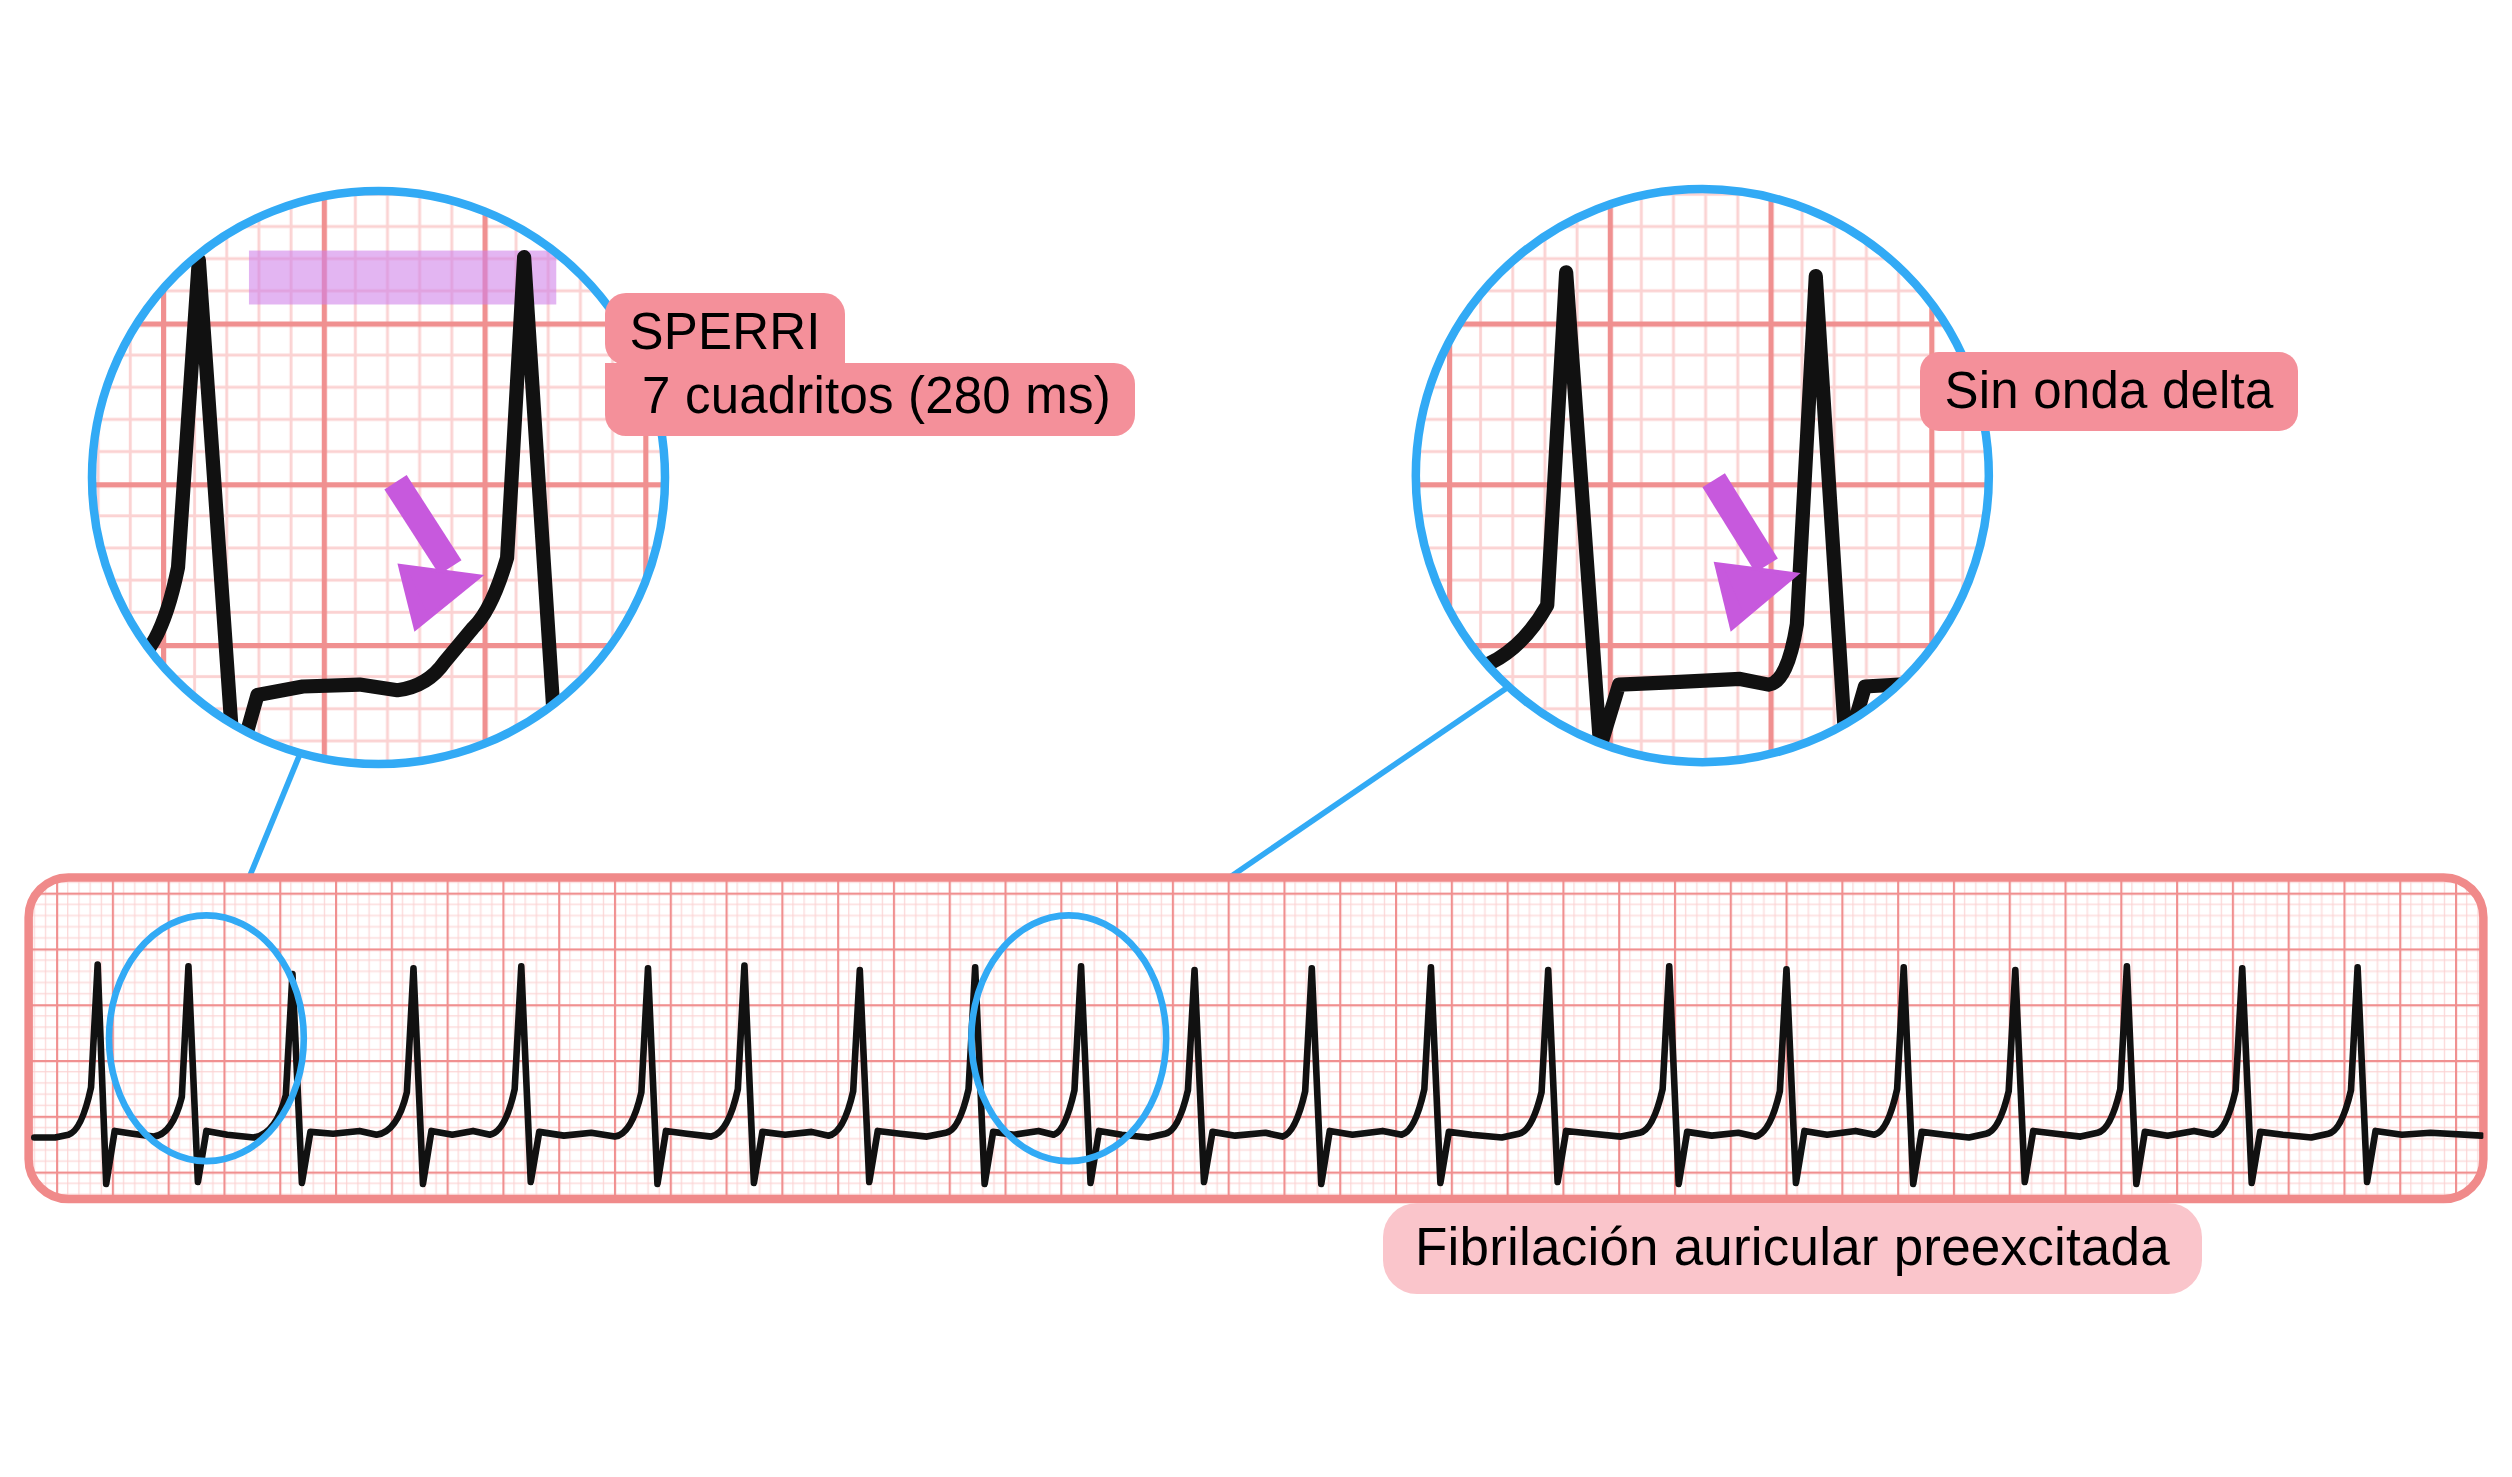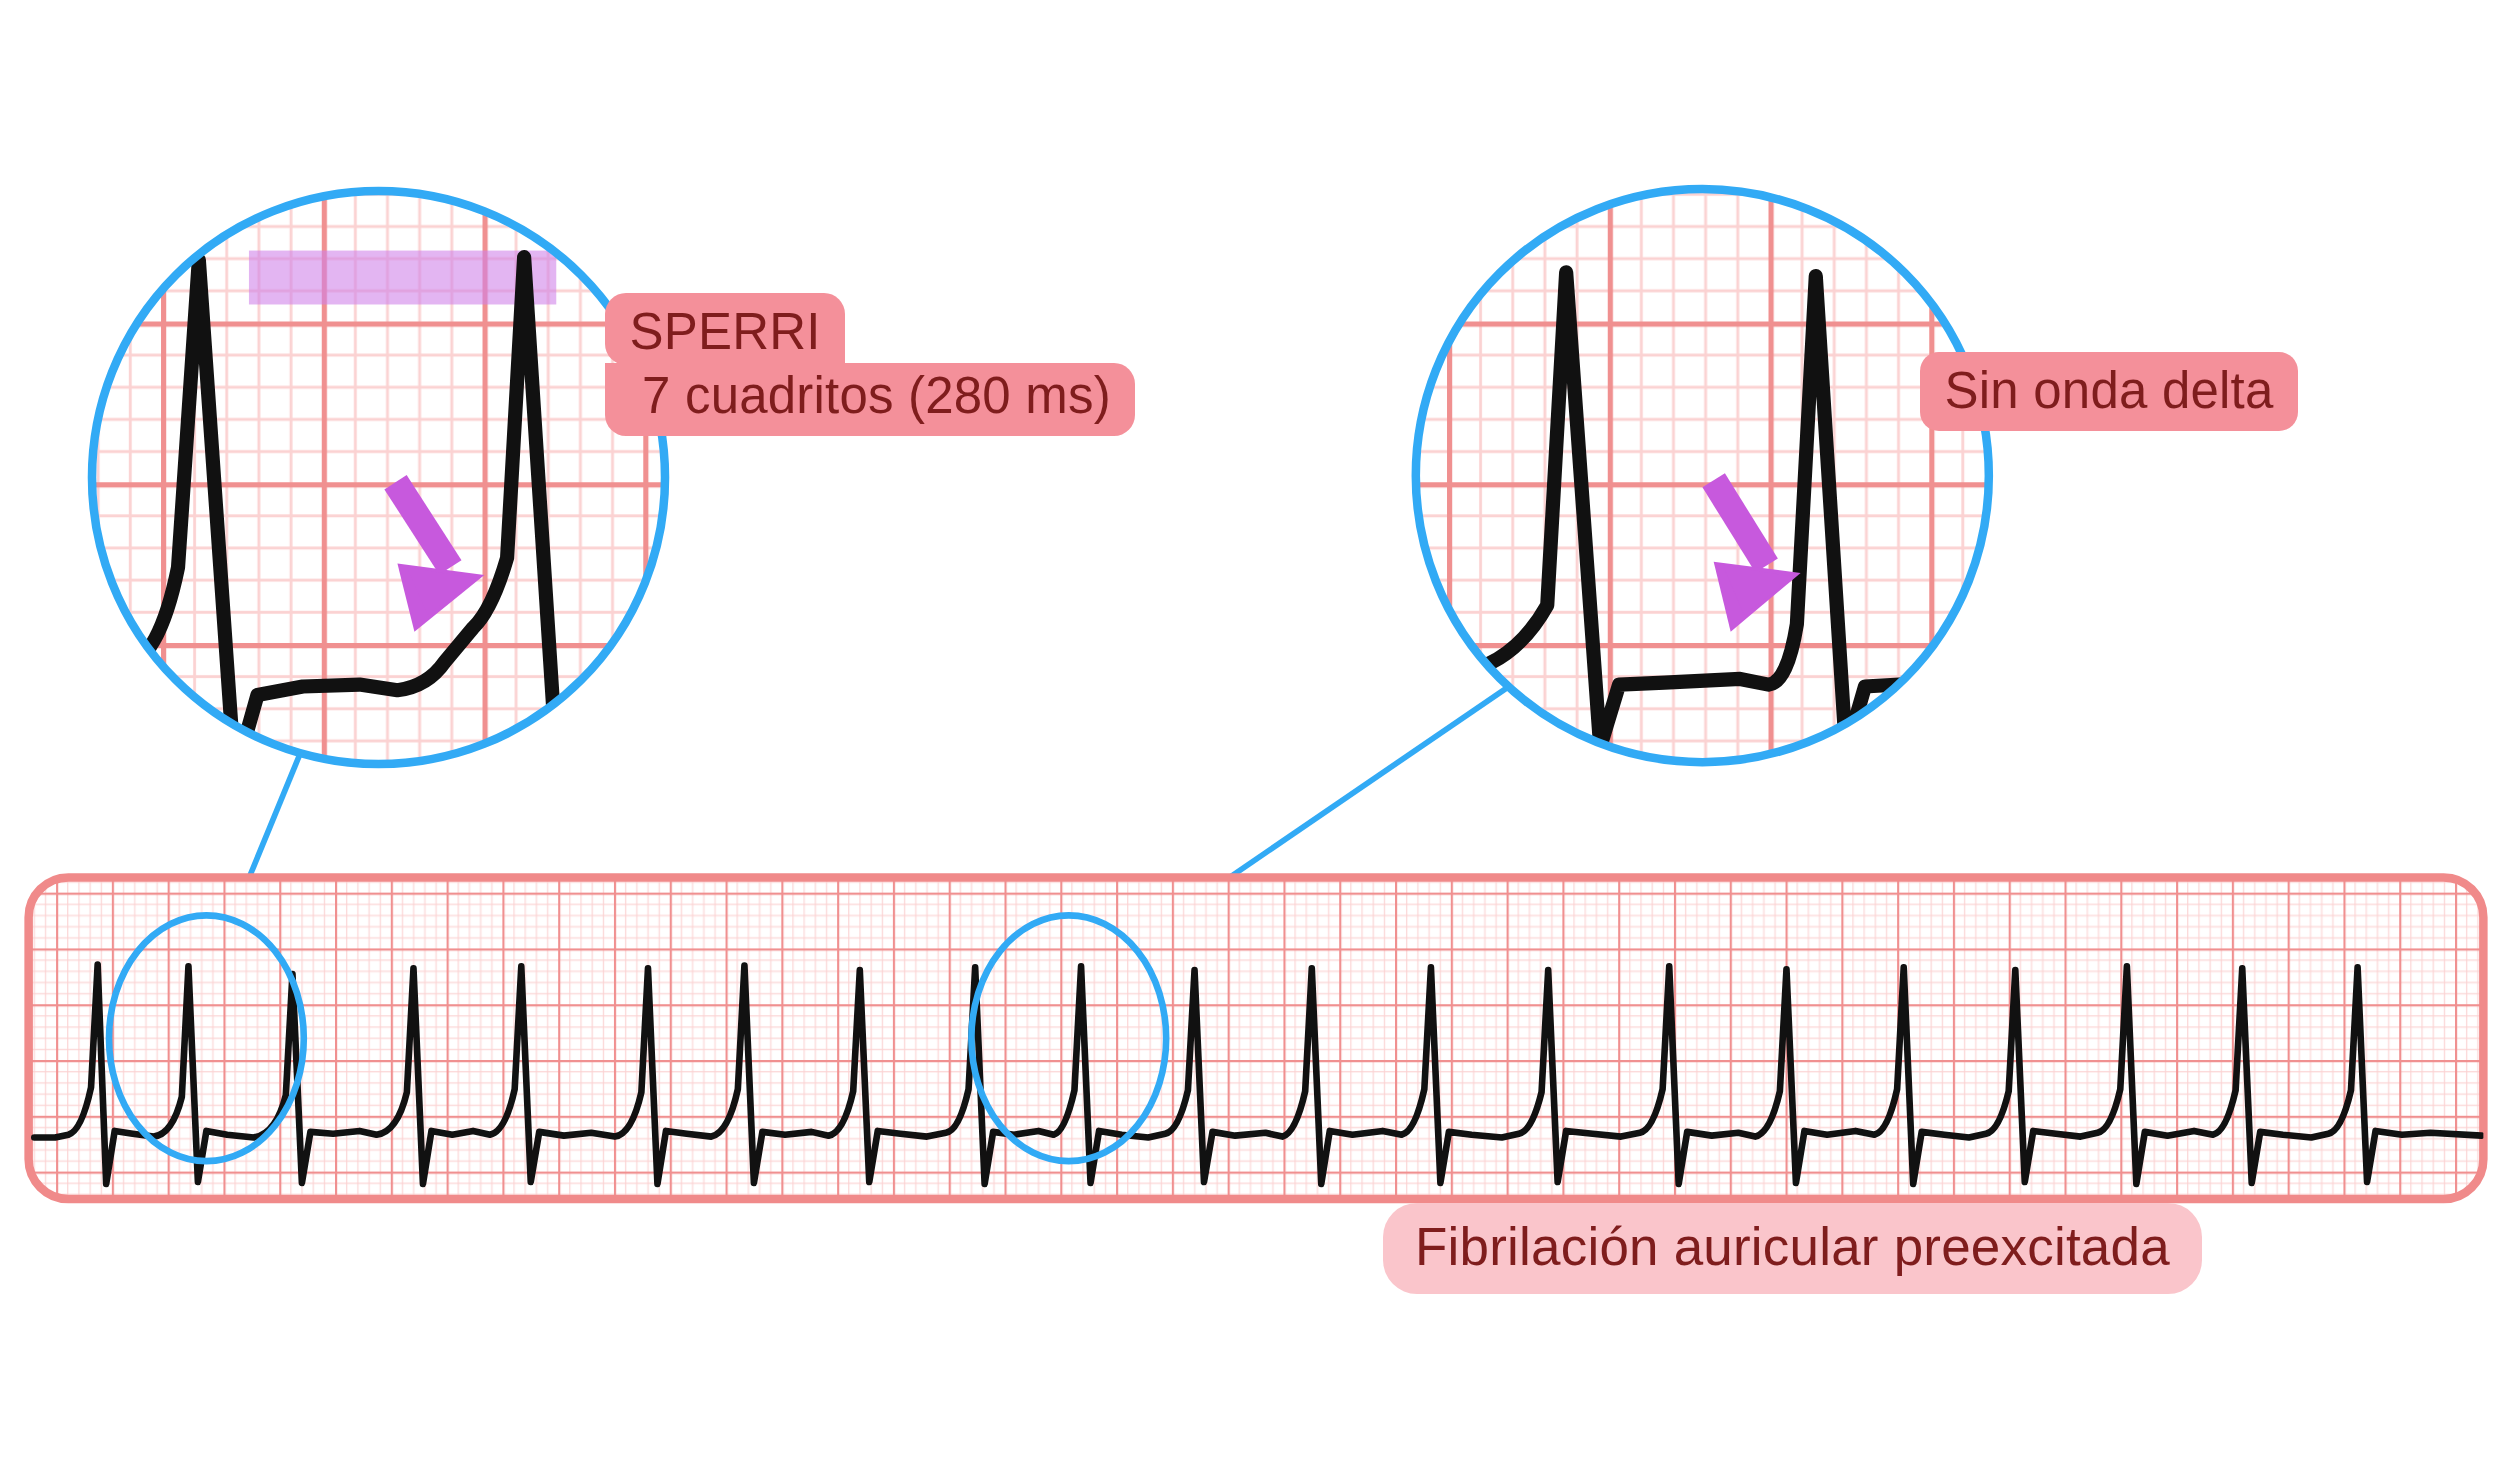--- a/index.html
+++ b/index.html
@@ -4,21 +4,21 @@
 <style>
   html,body{margin:0;padding:0;background:#ffffff;}
   body{width:2512px;height:1477px;position:relative;overflow:hidden;
        font-family:"Liberation Sans","DejaVu Sans",sans-serif;}
 
   #stage{position:absolute;left:0;top:0;width:2512px;height:1477px;}
 
   svg.layer{position:absolute;left:0;top:0;width:2512px;height:1477px;overflow:visible;}
 
   
-  .badge{position:absolute;display:block;color:#7f1d1d;white-space:nowrap;
+  .badge{position:absolute;display:block;color:#000000;white-space:nowrap;
          line-height:1;letter-spacing:0.2px;}
 
   .badge-line{display:block;width:max-content;padding:13.2px 24.6px 15px 24.6px;
               font-size:51px;}
 
   #sperri-badge{left:605px;top:293px;}
   #sperri-badge .l1{background:#f4909a;border-radius:21px 21px 0 21px;
                     padding-bottom:7.6px;border-bottom:0;}
   #sperri-badge .l2{background:#f4909a;border-radius:0 21px 21px 21px;
                     padding-top:7.6px;margin-top:-1.9px;padding-left:37px;}

